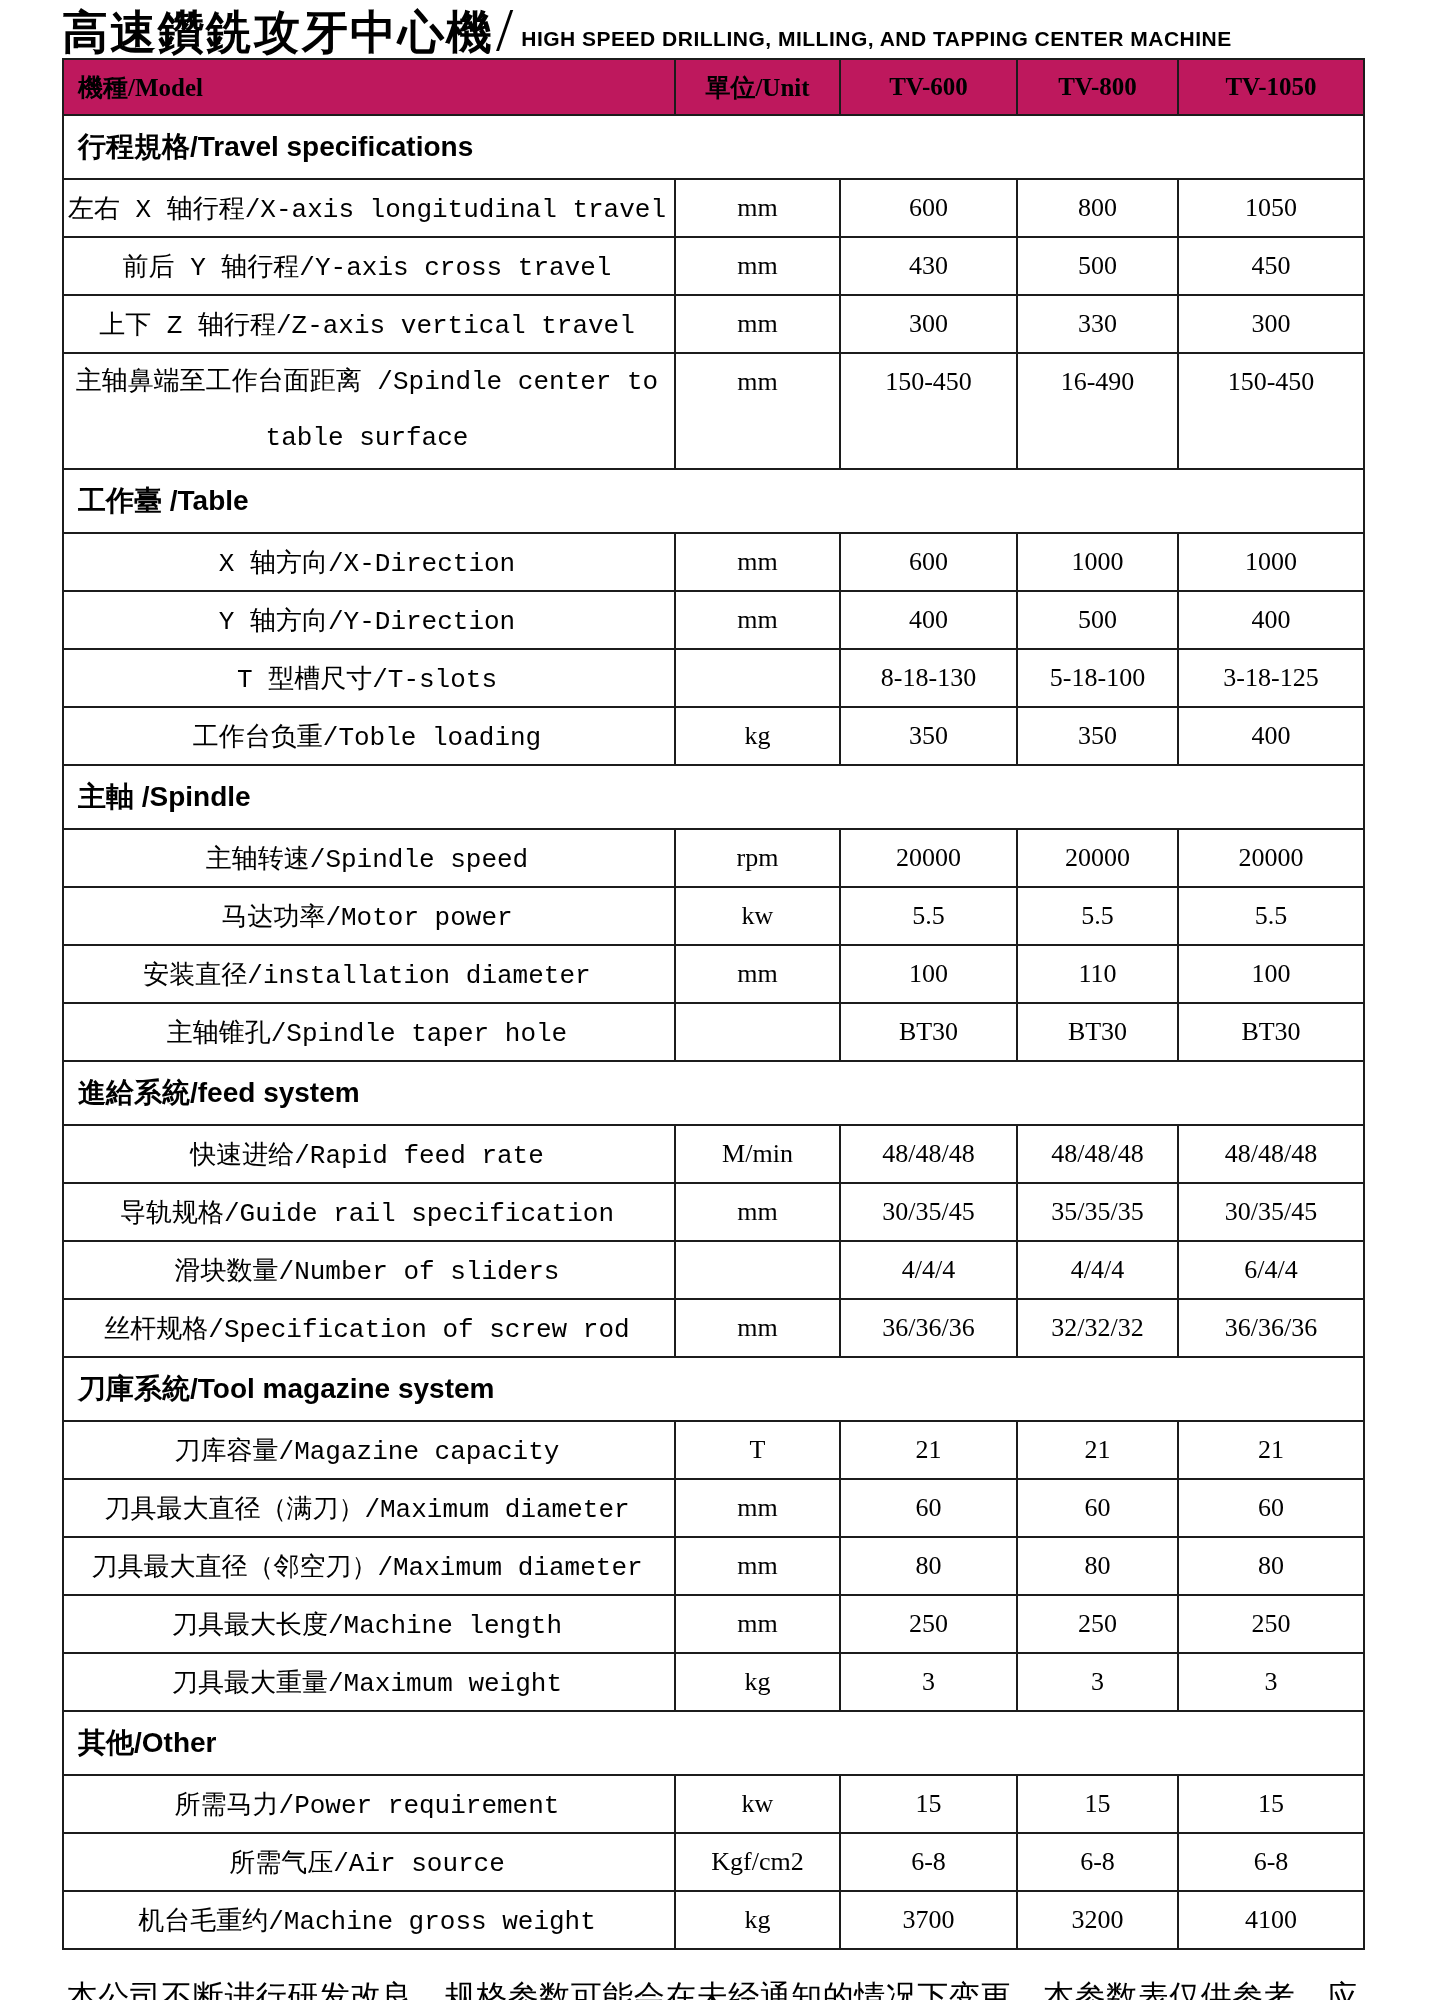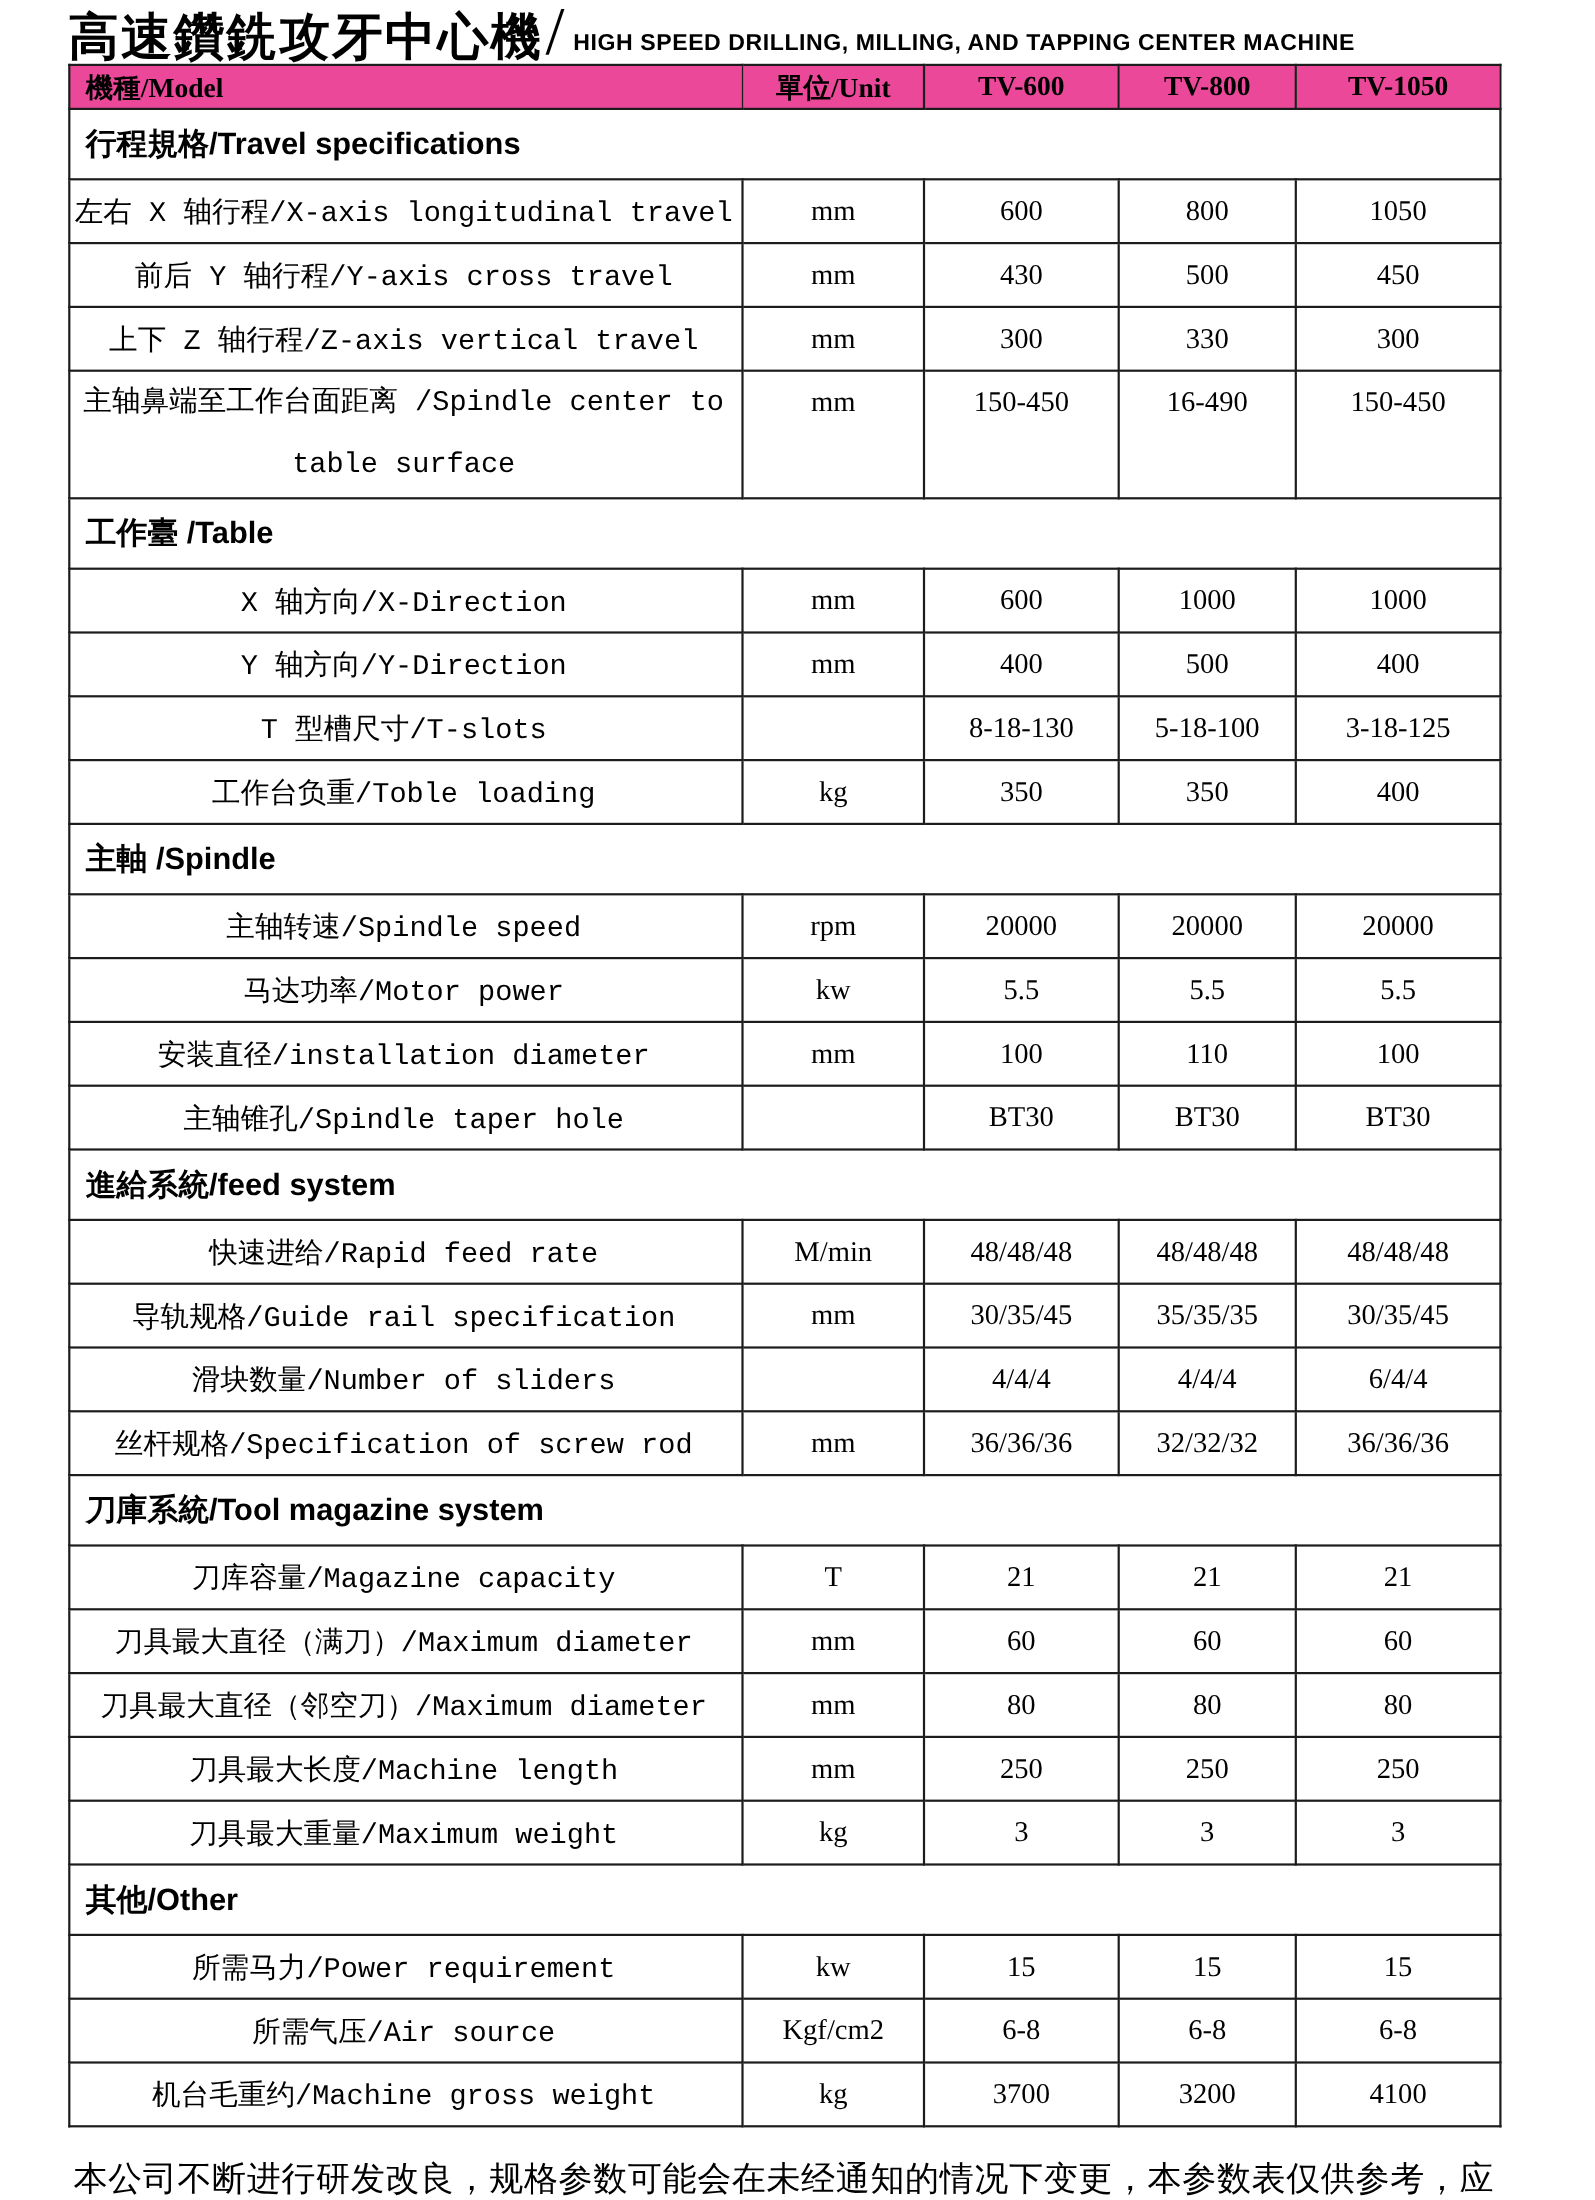--- a/index.html
+++ b/index.html
@@ -18,21 +18,21 @@
     overflow: hidden;
   }
   
   .title-row {
     display: flex;
     align-items: flex-end;
     margin: 4px 0 2px 62px;
     height: 52px;
   }
   .title-zh {
-    font-family: Liberation Sans, sans-serif;
+    font-family: Liberation Serif, serif;
     font-weight: 900;
     font-size: 46px;
     line-height: 1.0;
     letter-spacing: 2px;
     white-space: nowrap;
   }
   .title-slash {
     font-family: "Liberation Serif", serif;
     font-weight: 400;
     font-size: 62px;
@@ -52,21 +52,21 @@
     border-collapse: collapse;
     table-layout: fixed;
     width: 1301px;
     margin-left: 62px;
   }
   table.spec td, table.spec th {
     border: 2px solid #1c1c1c;
     padding: 0;
     overflow: hidden;
   }
-  tr.head-row { height: 40px; background: #ec4899; }
+  tr.head-row { height: 56px; background: #be185d; }
   tr.head-row td {
     font-weight: 700;
     font-size: 25px;
     text-align: center;
     vertical-align: middle;
   }
   tr.head-row td.model-cell {
     text-align: left;
     padding-left: 14px;
   }

